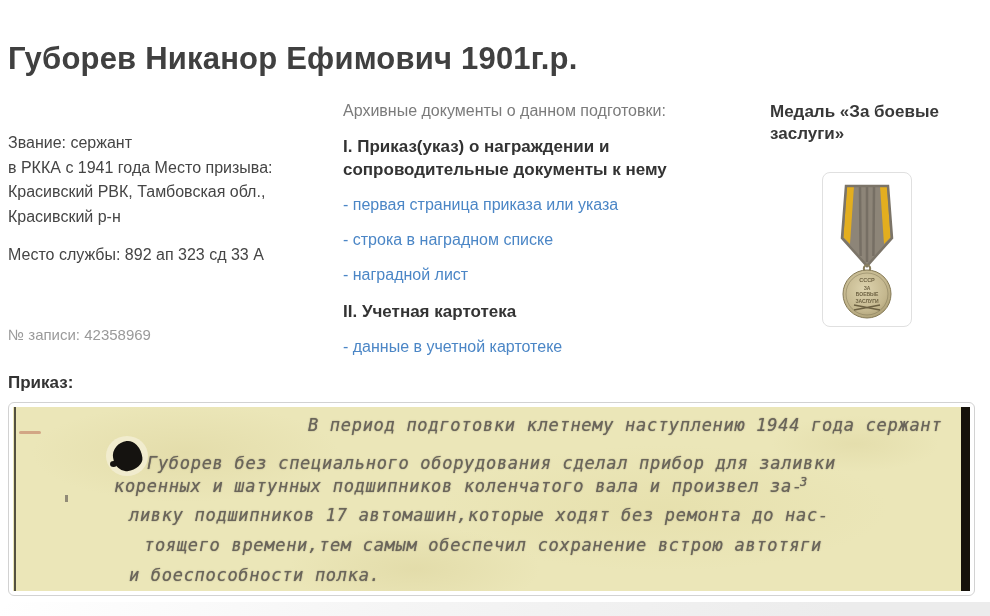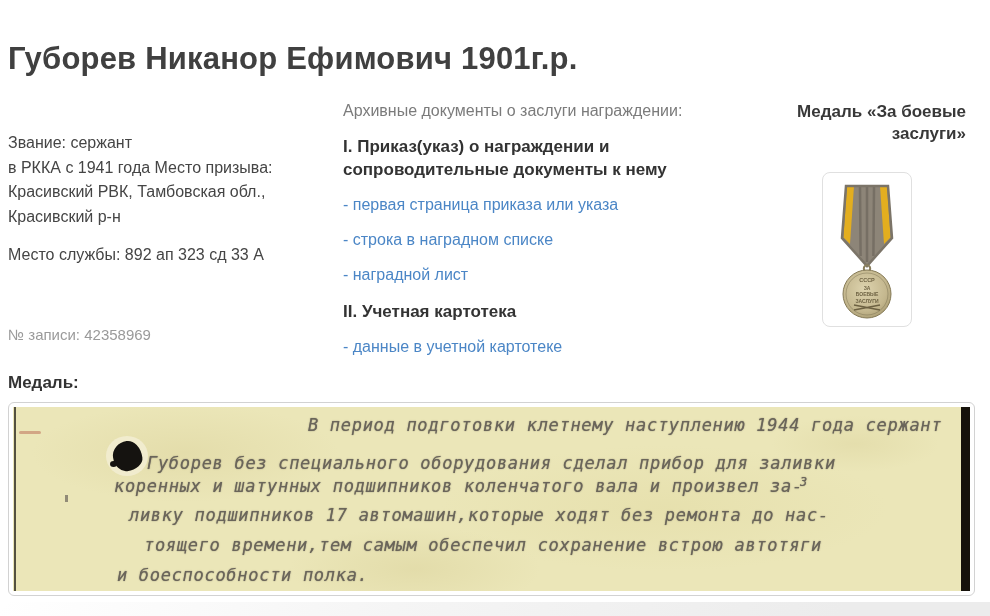--- a/index.html
+++ b/index.html
@@ -23,21 +23,21 @@
   .col-left .record{margin-top:55px;font-size:15px;color:#9a9a9a;}
 
   
   .col-mid{left:343px;top:101px;width:342px;font-size:16px;}
   .col-mid .intro{margin:0 0 15px;color:#7b7b7b;line-height:19px;}
   .col-mid h3{margin:0 0 14px;font-size:17px;line-height:23px;color:#333333;font-weight:bold;}
   .col-mid h3.second{margin-top:0;}
   .doc-link{display:block;margin:0 0 16px;line-height:19px;color:#4b86c6;text-decoration:none;cursor:pointer;}
 
   
-  .award-title{left:770px;top:101px;width:196px;text-align:right;
+  .award-title{left:770px;top:101px;width:196px;text-align:left;
     font-size:17px;font-weight:bold;color:#383838;line-height:22px;}
   .medal-card{
     left:822px;top:172px;width:90px;height:155px;box-sizing:border-box;
     background:#ffffff;border:1px solid #e0e0e0;border-radius:8px;
     display:flex;align-items:center;justify-content:center;cursor:pointer;
   }
 
   
   .feat-label{left:8px;top:373px;font-size:17px;font-weight:bold;color:#333333;}
   .scan-card{
@@ -86,21 +86,21 @@
   <p><span>Звание: сержант</span><br>
     <span>в РККА с 1941 года Место призыва:</span><br>
     <span>Красивский РВК, Тамбовская обл.,</span><br>
     <span>Красивский р-н</span>
   </p>
   <p class="duty">Место службы: 892 ап 323 сд 33 А</p>
   <p class="record">№ записи: 42358969</p>
 </div>
 
 <div class="abs col-mid">
-  <p class="intro">Архивные документы о заслуги награждении:</p>
+  <p class="intro">Архивные документы о данном подготовки:</p>
   <h3>I. Приказ(указ) о награждении и сопроводительные документы к нему</h3>
   <a class="doc-link">- первая страница приказа или указа</a>
   <a class="doc-link">- строка в наградном списке</a>
   <a class="doc-link">- наградной лист</a>
   <h3 class="second">II. Учетная картотека</h3>
   <a class="doc-link">- данные в учетной картотеке</a>
 </div>
 
 <div class="abs award-title">Медаль «За боевые заслуги»</div>
 <div class="abs medal-card">
@@ -124,32 +124,32 @@
     <circle cx="41" cy="118" r="24" fill="url(#medalGrad)" stroke="#857a57" stroke-width="1"></circle>
     <circle cx="41" cy="118" r="21" fill="none" stroke="rgba(120,110,80,.45)" stroke-width="1"></circle>
     <text x="41" y="106" text-anchor="middle" font-size="5.5" font-weight="bold" fill="#6d6142" font-family="Liberation Sans, sans-serif">СССР</text>
     <text x="41" y="113.5" text-anchor="middle" font-size="5" font-weight="bold" fill="#6d6142" font-family="Liberation Sans, sans-serif">ЗА</text>
     <text x="41" y="120" text-anchor="middle" font-size="5" font-weight="bold" fill="#6d6142" font-family="Liberation Sans, sans-serif">БОЕВЫЕ</text>
     <text x="41" y="126.5" text-anchor="middle" font-size="5" font-weight="bold" fill="#6d6142" font-family="Liberation Sans, sans-serif">ЗАСЛУГИ</text>
     <path d="M28 134 L54 129 M28 129 L54 134" stroke="#6d6142" stroke-width="1.4"></path>
   </svg>
 </div>
 
-<div class="abs feat-label">Медаль:</div>
+<div class="abs feat-label">Приказ:</div>
 <div class="abs scan-card">
   <div class="scan-paper">
     <span class="red-mark"></span>
     <span class="blot-halo"></span>
     <span class="blot"></span>
     <span class="blot-dot"></span>
     <span class="speck"></span>
     <div class="scan-line" style="top:8px;left:295px;">В период подготовки клетнему наступлению 1944 года сержант</div>
     <div class="scan-line" style="top:46px;left:134px;">Губорев без специального оборудования сделал прибор для заливки</div>
     <div class="scan-line" style="top:68px;left:101px;"><span>коренных и шатунных подшипников коленчатого вала и произвел за-</span><sup>3</sup></div>
     <div class="scan-line" style="top:98px;left:116px;">ливку подшипников 17 автомашин,которые ходят без ремонта до нас-</div>
     <div class="scan-line" style="top:128px;left:131px;">тоящего времени,тем самым обеспечил сохранение встрою автотяги</div>
-    <div class="scan-line" style="top:158px;left:104px;">и боеспособности полка.</div>
+    <div class="scan-line" style="top:158px;left:116px;">и боеспособности полка.</div>
     <span class="edge-left"></span>
     <span class="edge-right"></span>
   </div>
 </div>
 
 <div class="abs bottom-strip"></div>
 
 </body></html>

